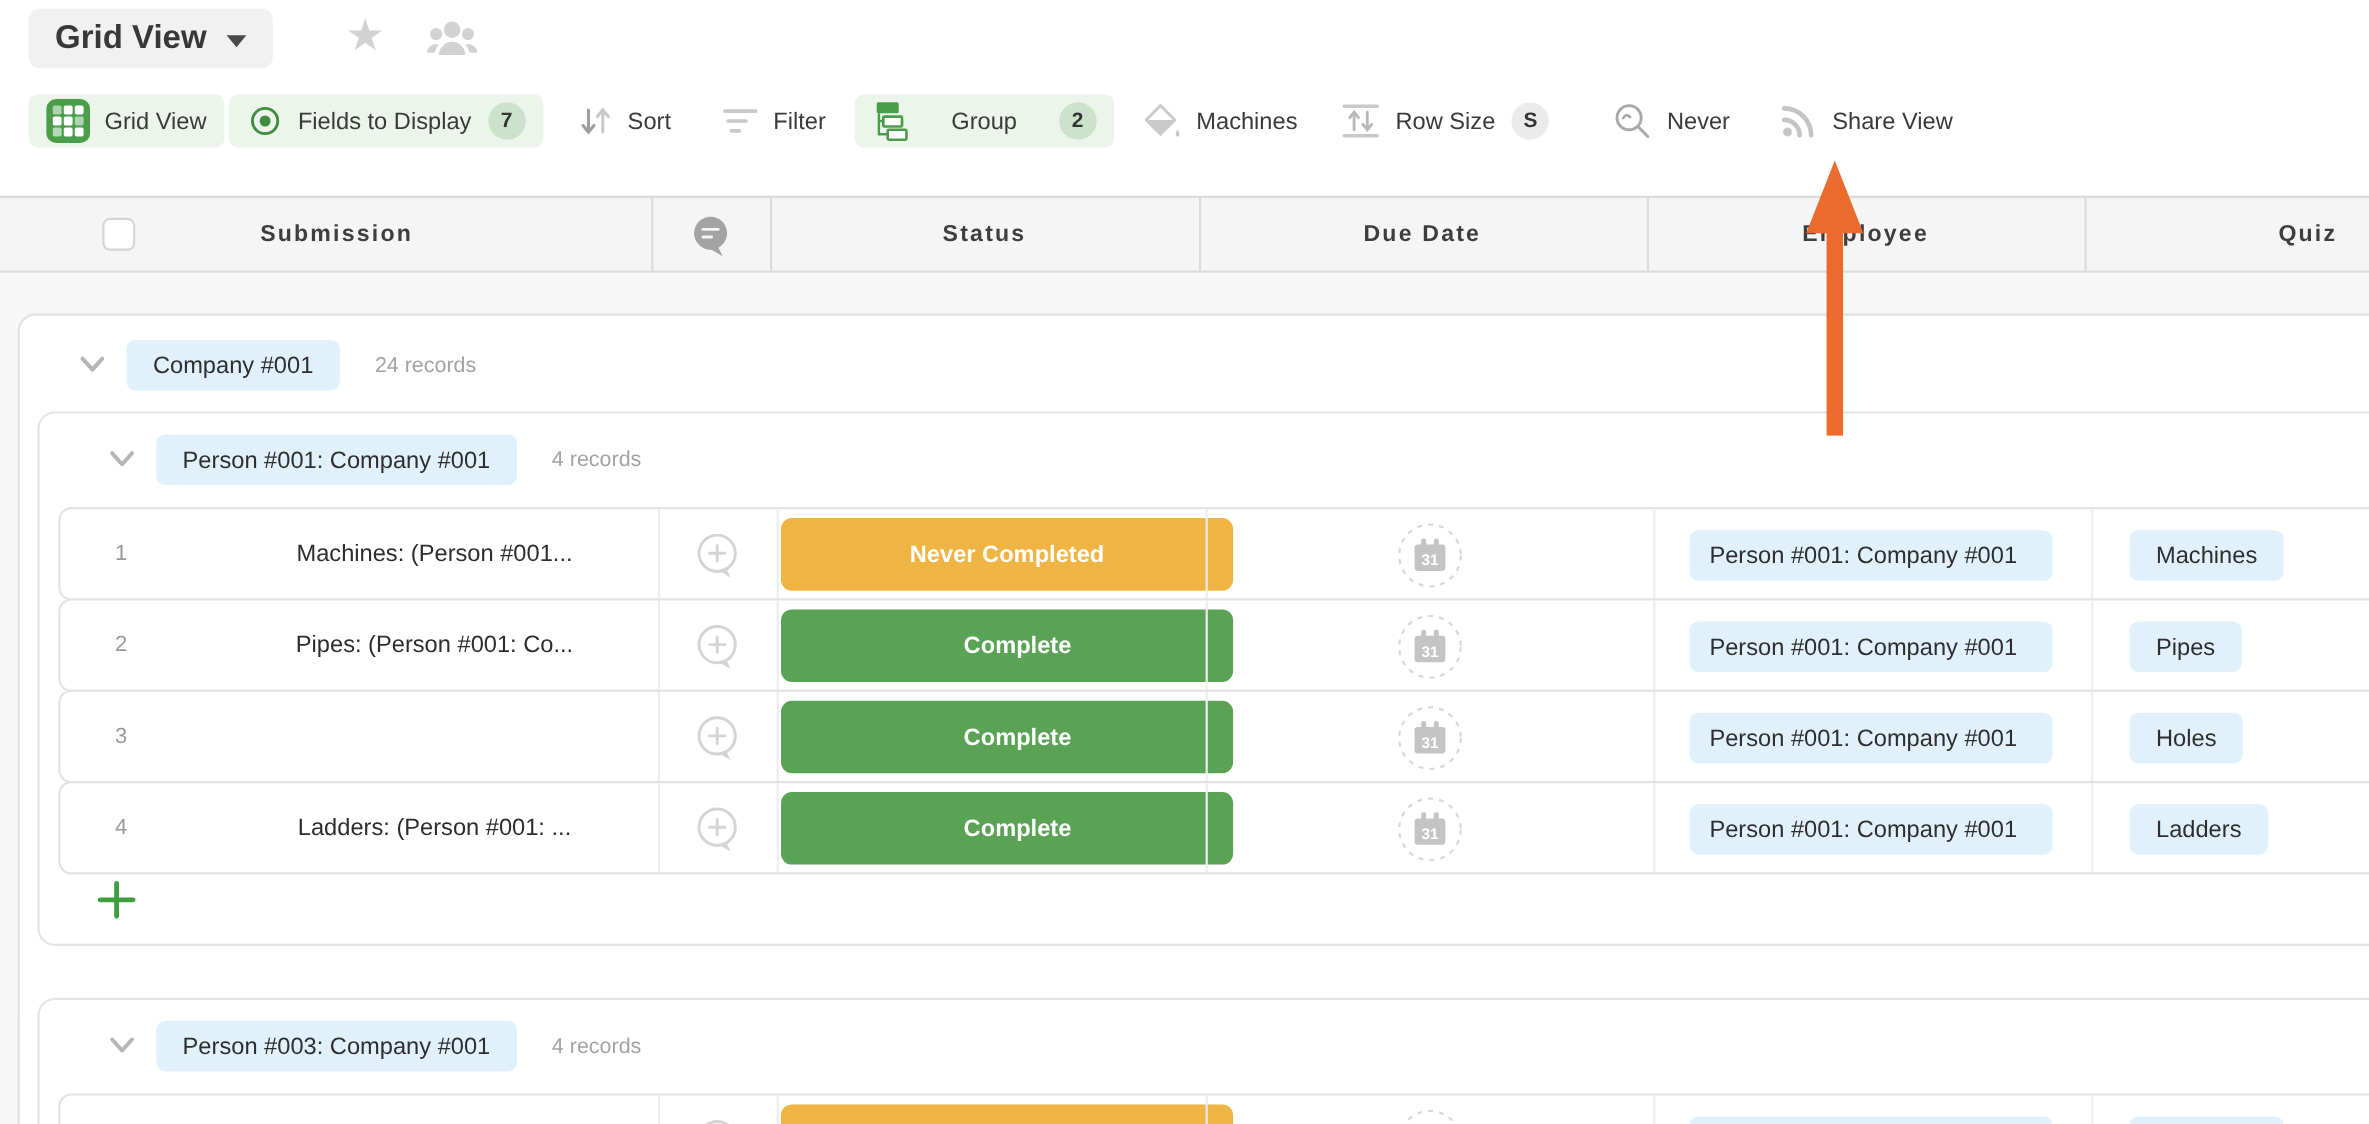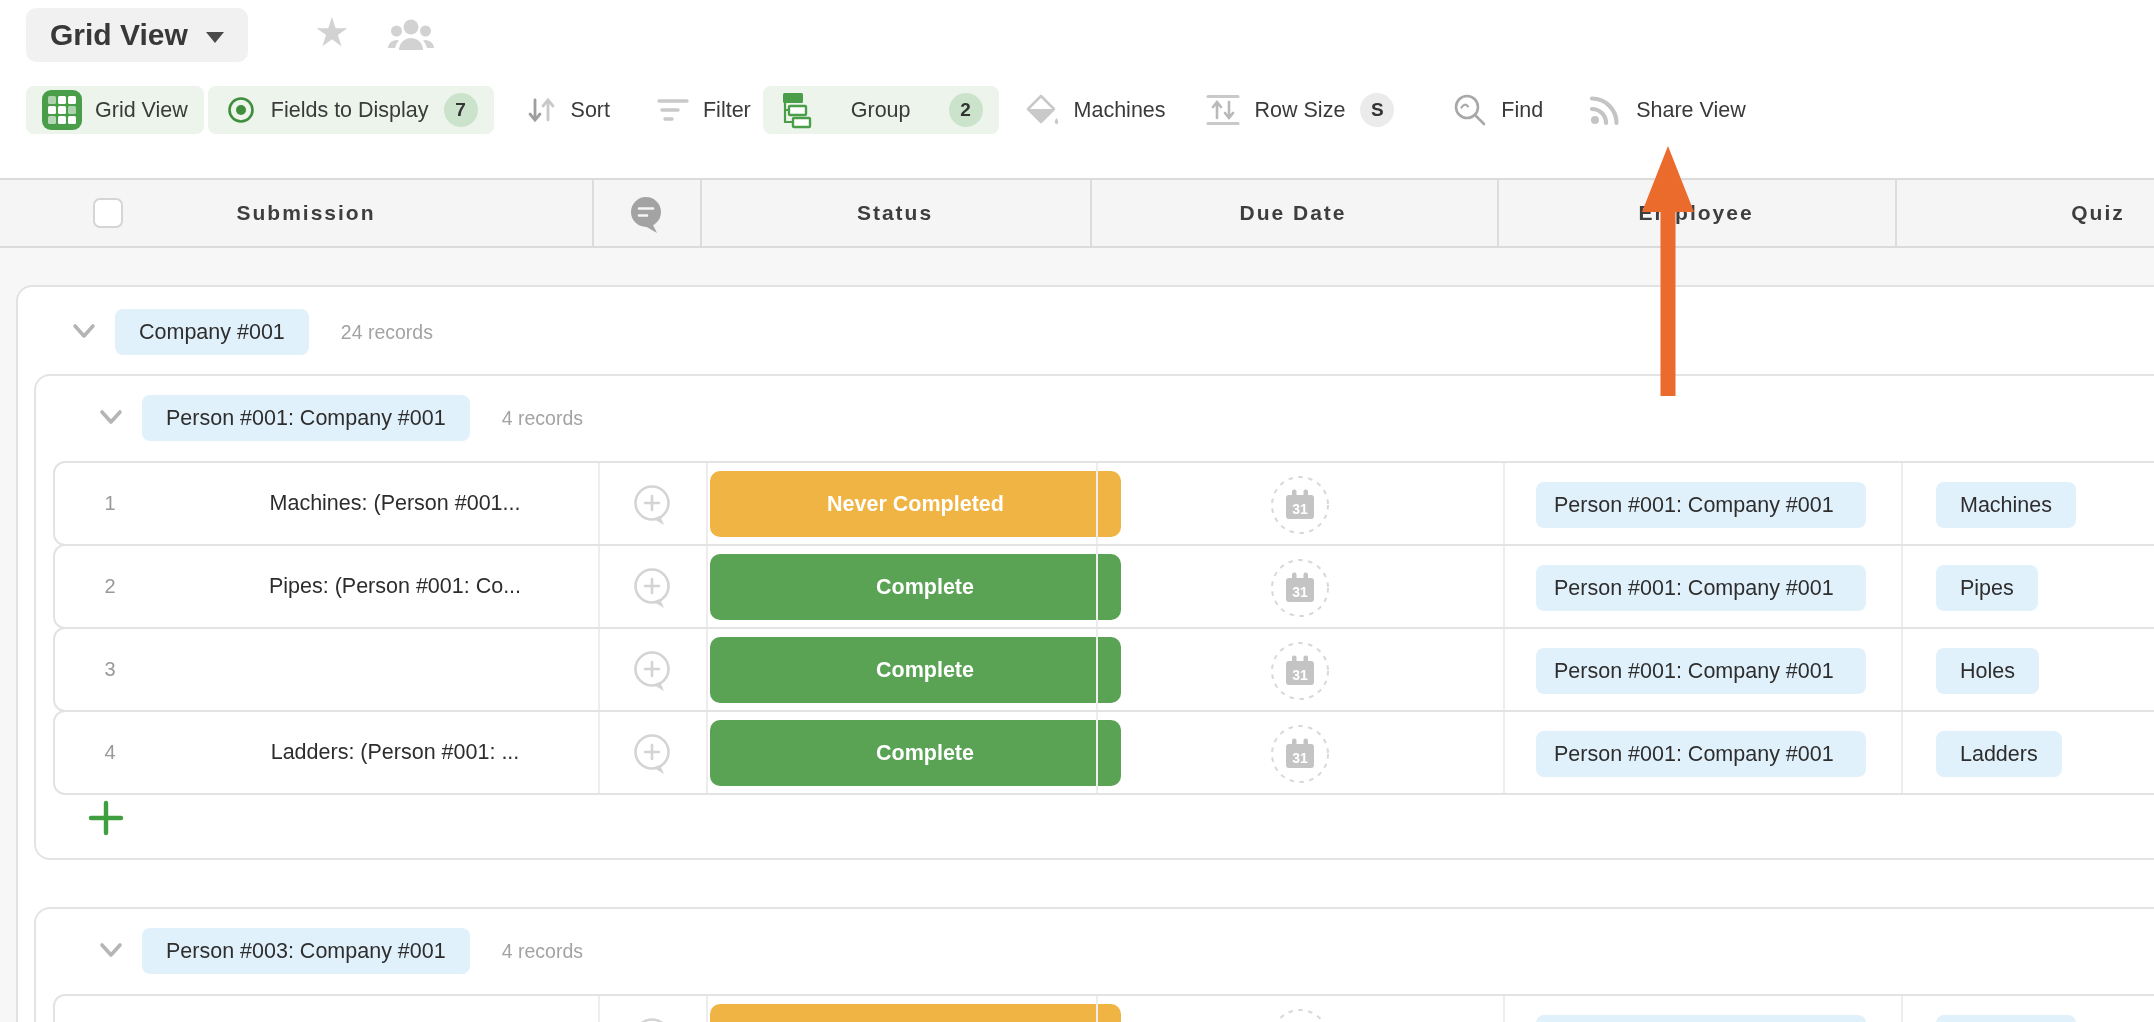--- a/index.html
+++ b/index.html
@@ -137,21 +137,21 @@
 
     <div class="titem" style="margin-left:46px;">
       <svg width="34" height="28" viewBox="0 0 34 28" stroke="#c9c9c9" stroke-width="3.4" stroke-linecap="round">
         <path d="M3 5 h28"></path>
           <path d="M6 14 h16"></path>
           <path d="M9 23 h7"></path>
       </svg>
       <span>Filter</span>
     </div>
 
-    <div class="titem chip" style="margin-left:12px;gap:36px;">
+    <div class="titem chip" style="margin-left:26px;gap:36px;">
       <svg width="36" height="38" viewBox="0 0 36 38">
         <rect x="4" y="2" width="20" height="10" rx="1.5" fill="var(--accent-green)"></rect>
         <path d="M6 12 v20" stroke="var(--accent-green)" stroke-width="2.2" fill="none"></path>
         <path d="M6 19 h4 M6 31 h8" stroke="var(--accent-green)" stroke-width="2.2"></path>
         <rect x="10" y="15" width="17" height="9" rx="1" fill="#fff" stroke="var(--accent-green)" stroke-width="2.4"></rect>
         <rect x="14" y="27" width="17" height="9" rx="1" fill="#fff" stroke="var(--accent-green)" stroke-width="2.4"></rect>
       </svg>
       <span>Group</span>
       <span class="badge green">2</span>
     </div>
@@ -174,21 +174,21 @@
       <span>Row Size</span>
       <span class="badge gray">S</span>
     </div>
 
     <div class="titem" style="margin-left:58px;">
       <svg width="36" height="36" viewBox="0 0 36 36" fill="none">
         <circle cx="15" cy="15" r="11" stroke="#a8a8a8" stroke-width="2.6"></circle>
         <path d="M23.5 23.5 L32 32" stroke="#a8a8a8" stroke-width="2.6" stroke-linecap="round"></path>
         <path d="M9.5 15.5 Q12.5 10.5 16 14.5" stroke="#a8a8a8" stroke-width="2.2" stroke-linecap="round"></path>
       </svg>
-      <span>Find</span>
+      <span>Never</span>
     </div>
 
     <div class="titem" style="margin-left:44px;">
       <svg width="36" height="36" viewBox="0 0 36 36" fill="none">
         <circle cx="8" cy="28" r="4" fill="#c4c4c4"></circle>
         <path d="M5 17 a14 14 0 0 1 14 14" stroke="#c4c4c4" stroke-width="4.2" stroke-linecap="round"></path>
         <path d="M5 6.5 a24.5 24.5 0 0 1 24.5 24.5" stroke="#c4c4c4" stroke-width="4.2" stroke-linecap="round"></path>
       </svg>
       <span>Share View</span>
     </div>

